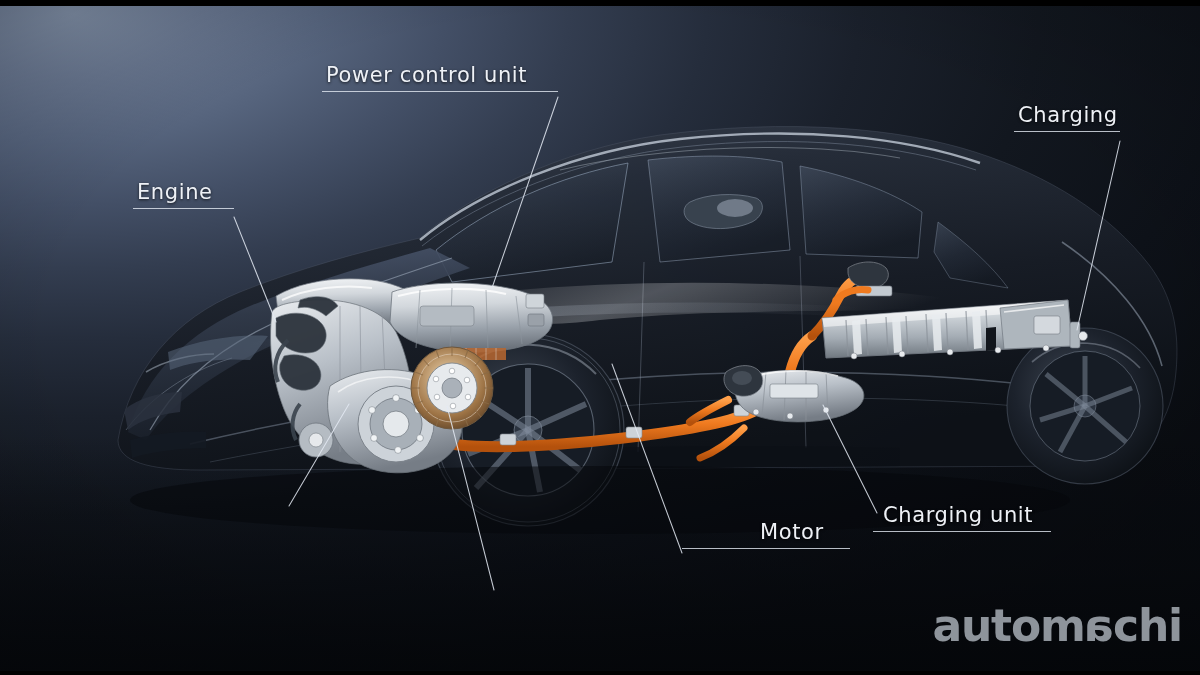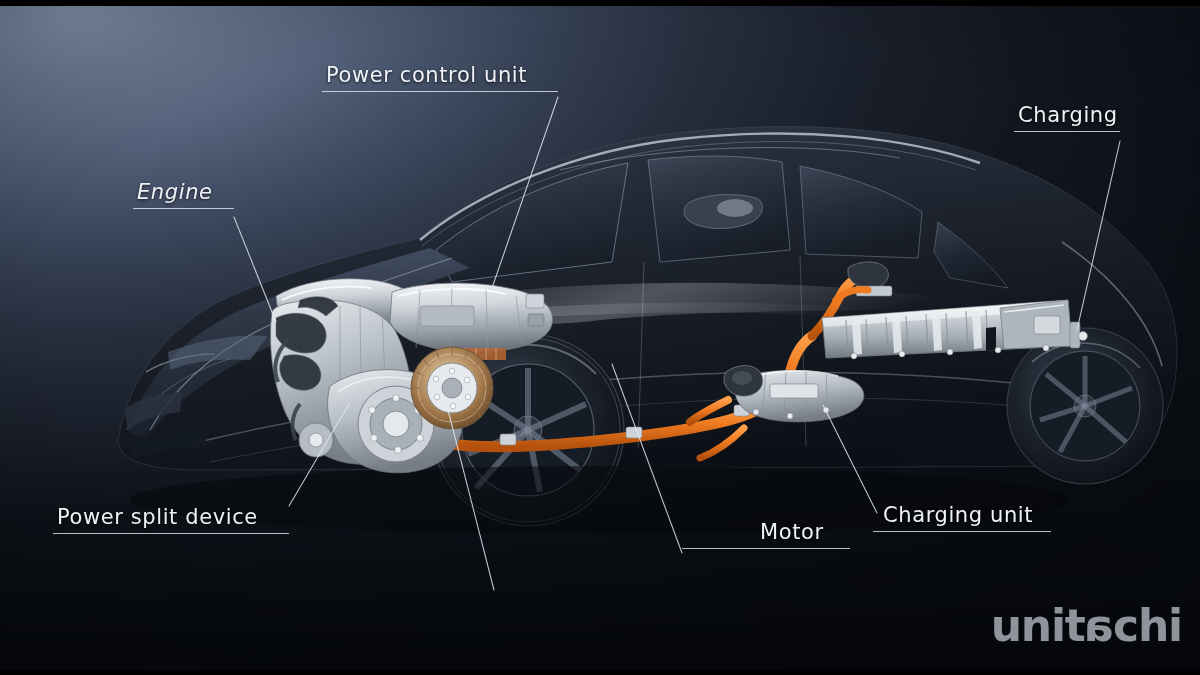--- a/index.html
+++ b/index.html
@@ -474,45 +474,41 @@
       <path d="M877 513 L 823 405"></path>
     </g>
   </svg>
   </div>
 
   <div class="callout wide" style="left:322px; top:64px; width:236px;">
     <span class="txt">Power control unit</span>
     <span class="rule"></span>
   </div>
 
-  <div class="callout wide" style="left:133px; top:181px; width:101px;font-style:italic;">
+  <div class="callout wide" style="left:133px; top:181px; width:101px;">
     <span class="txt">Engine</span>
     <span class="rule"></span>
   </div>
 
   <div class="callout wide" style="left:1014px; top:104px; width:106px;">
     <span class="txt">Charging</span>
     <span class="rule"></span>
   </div>
 
-  <div class="callout wide" style="left:53px; top:506px; width:236px;">
-    <span class="txt">Power split device</span>
-    <span class="rule"></span>
-  </div>
 
 
   <div class="callout wide" style="left:682px; top:521px; width:168px;">
     <span class="txt" style="padding-left:78px;">Motor</span>
     <span class="rule"></span>
   </div>
 
   <div class="callout wide" style="left:873px; top:504px; width:178px;">
     <span class="txt" style="padding-left:10px;">Charging unit</span>
     <span class="rule"></span>
   </div>
 
   <div class="watermark">
-    <span>unit</span><span class="flip">a</span><span>chi</span>
+    <span>autom</span><span class="flip">a</span><span>chi</span>
   </div>
 
   <div class="letterbox top"></div>
   <div class="letterbox bottom"></div>
 </div>
 
 </body></html>

